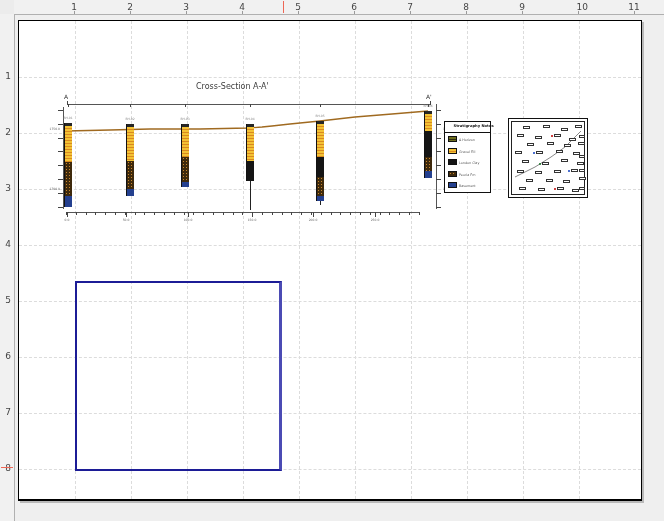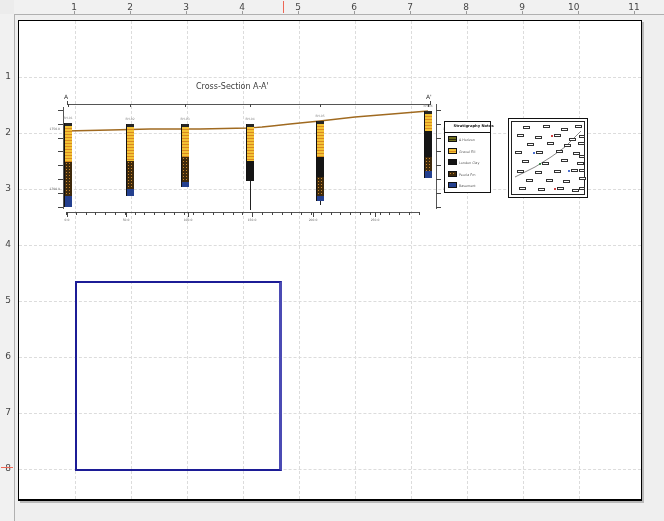--- a/index.html
+++ b/index.html
@@ -289,21 +289,21 @@
     <div class="rnum abs" style="left: 288px; top: 1px; width: 20px; text-align: center;">5</div>
     <div class="rtick abs" style="left: 298px; top: 11px;"></div>
     <div class="rnum abs" style="left: 344px; top: 1px; width: 20px; text-align: center;">6</div>
     <div class="rtick abs" style="left: 354px; top: 11px;"></div>
     <div class="rnum abs" style="left: 400px; top: 1px; width: 20px; text-align: center;">7</div>
     <div class="rtick abs" style="left: 410px; top: 11px;"></div>
     <div class="rnum abs" style="left: 456px; top: 1px; width: 20px; text-align: center;">8</div>
     <div class="rtick abs" style="left: 466px; top: 11px;"></div>
     <div class="rnum abs" style="left: 512px; top: 1px; width: 20px; text-align: center;">9</div>
     <div class="rtick abs" style="left: 522px; top: 11px;"></div>
-    <div class="rnum abs" style="left: 568px; top: 1px; width: 20px; text-align: left;">10</div>
+    <div class="rnum abs" style="left: 568px; top: 1px; width: 20px; text-align: right;">10</div>
     <div class="rtick abs" style="left: 578px; top: 11px;"></div>
     <div class="rnum abs" style="left: 624px; top: 1px; width: 20px; text-align: center;">11</div>
     <div class="rtick abs" style="left: 634px; top: 11px;"></div>
     <div class="rnum abs" style="left: 0px; top: 70px; width: 11px; text-align: right;">1</div>
     <div class="rnum abs" style="left: 0px; top: 126px; width: 11px; text-align: right;">2</div>
     <div class="rnum abs" style="left: 0px; top: 182px; width: 11px; text-align: right;">3</div>
     <div class="rnum abs" style="left: 0px; top: 238px; width: 11px; text-align: right;">4</div>
     <div class="rnum abs" style="left: 0px; top: 294px; width: 11px; text-align: right;">5</div>
     <div class="rnum abs" style="left: 0px; top: 350px; width: 11px; text-align: right;">6</div>
     <div class="rnum abs" style="left: 0px; top: 406px; width: 11px; text-align: right;">7</div>

